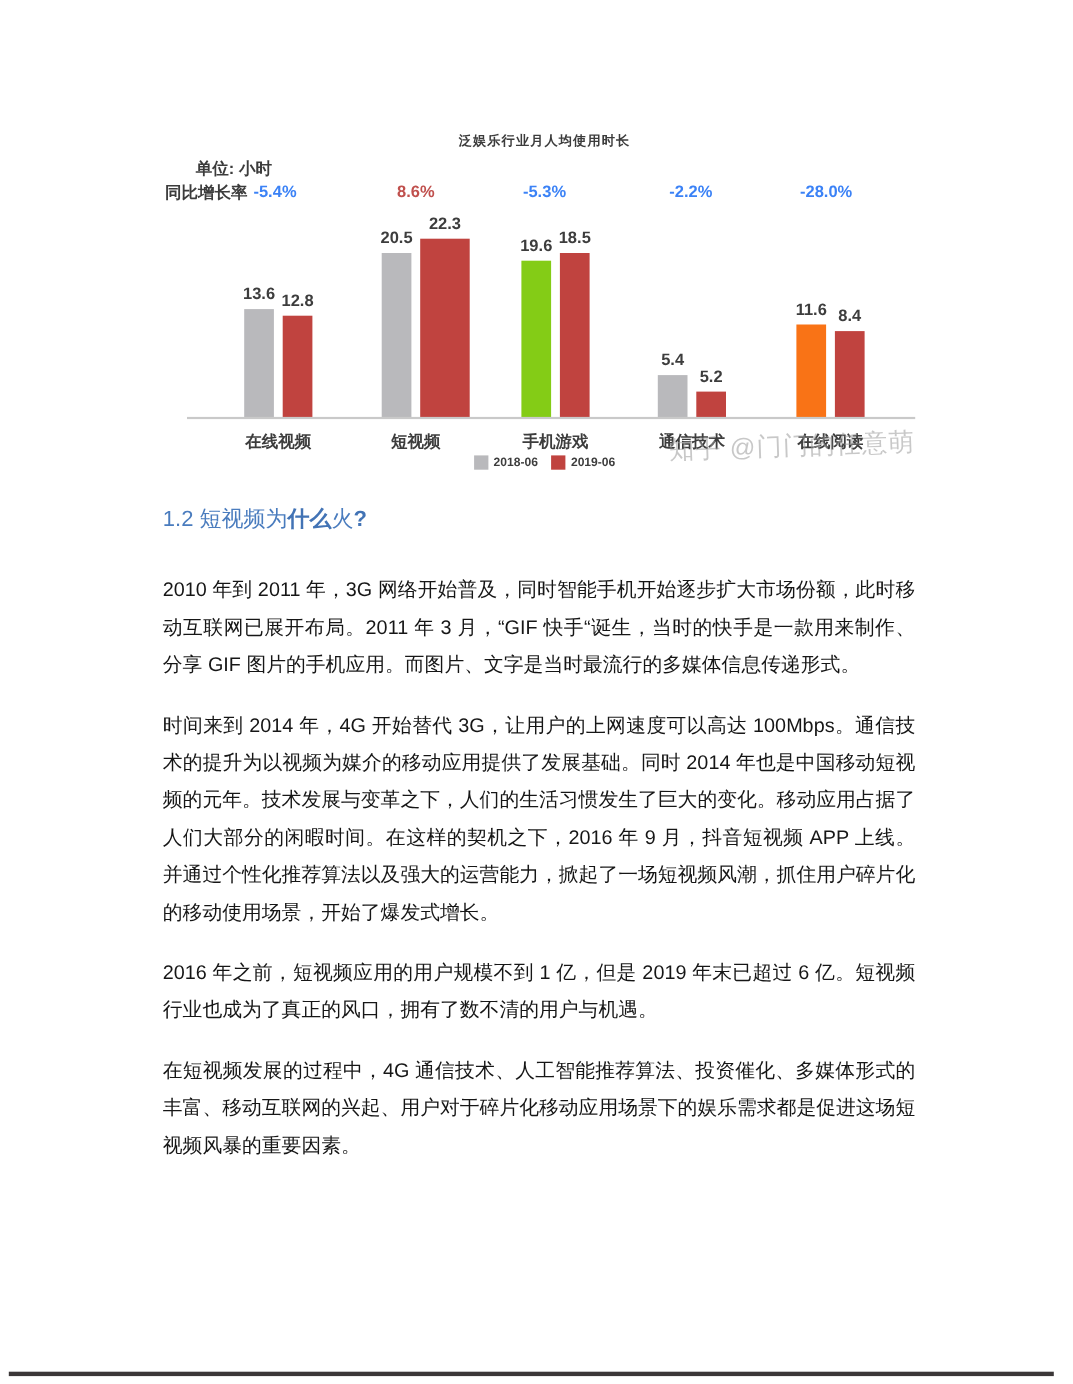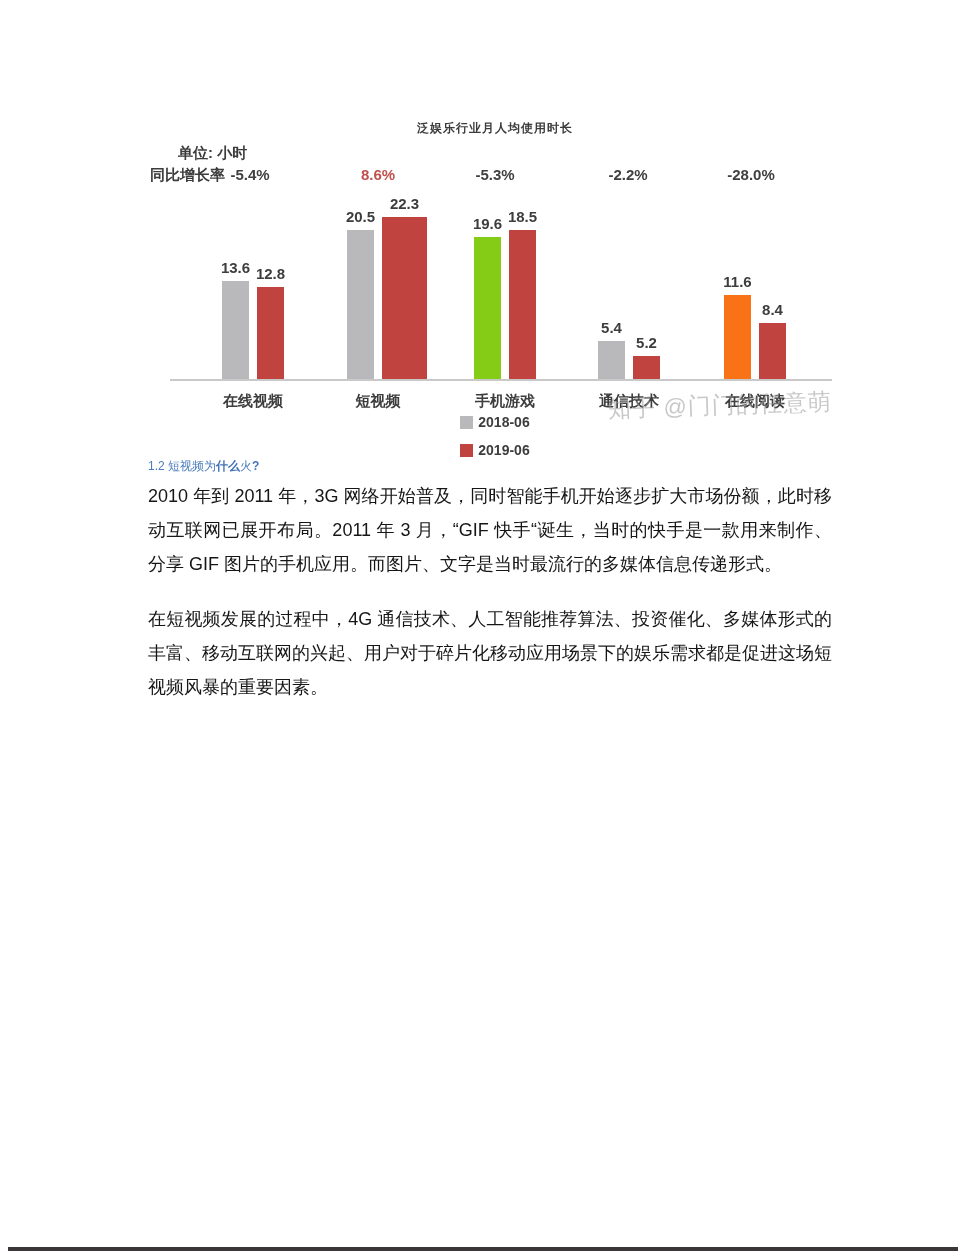--- a/index.html
+++ b/index.html
@@ -7,39 +7,39 @@
     width:975px;height:1258px;background:#ffffff;position:relative;overflow:hidden;
     font-family:"Liberation Sans","DejaVu Sans",sans-serif;
   }
   
   .chart{position:absolute;left:150px;top:108px;width:690px;height:345px;}
   .chart-title{position:absolute;left:0;top:12px;width:100%;text-align:center;
     font-size:12px;font-weight:700;color:#3c3c3c;letter-spacing:1px;}
   .unit-label{position:absolute;left:28px;top:36px;font-size:15px;font-weight:700;color:#3c3c3c;}
   .growth-row-label{position:absolute;left:0;top:58px;font-size:15px;font-weight:700;color:#3c3c3c;}
   .growth-val{position:absolute;top:58px;width:96px;margin-left:-48px;text-align:center;
-    font-size:15px;font-weight:700;color:#404040;}
+    font-size:15px;font-weight:700;color:#3b82f6;}
   .growth-val.hl{color:#c0504d;}
   .plot{position:absolute;left:0;top:0;width:690px;height:272px;}
   .bar{position:absolute;bottom:0;width:27px;}
   .bar .val{position:absolute;bottom:100%;margin-bottom:5px;left:50%;transform:translateX(-50%);
     font-size:15px;font-weight:700;color:#3d3d3d;white-space:nowrap;}
   .axis{position:absolute;left:20px;top:271px;width:662px;height:2px;background:#c9c9c9;}
   .cat{position:absolute;top:284px;width:110px;margin-left:-55px;text-align:center;
     font-size:15px;font-weight:700;color:#3d3d3d;white-space:nowrap;}
   .legend{position:absolute;left:0;top:306px;width:100%;display:flex;justify-content:center;
-    align-items:center;gap:12px;font-size:14px;font-weight:700;color:#3d3d3d;flex-direction:column;}
+    align-items:center;gap:12px;font-size:11px;font-weight:700;color:#3d3d3d;}
   .legend-item{display:flex;align-items:center;gap:5px;}
   .sw{width:13px;height:13px;display:inline-block;}
   
   .watermark{position:absolute;left:608px;top:390px;font-size:23px;color:#9c9c9c;opacity:.55;
     transform:rotate(-2deg);white-space:nowrap;letter-spacing:1px;z-index:5;}
   
   .content{position:absolute;left:148px;top:458px;width:684px;}
-  .heading{font-size:12px;color:#4a7cbe;font-weight:400;margin:0 0 4px 0;}
+  .heading{font-size:20px;color:#4a7cbe;font-weight:400;margin:0 0 34px 0;}
   .heading .b{font-weight:700;color:#4273b5;}
   .content p{font-size:18px;line-height:34px;color:#161616;margin:0 0 21px 0;text-align:justify;}
   
   .bottom-rule{position:absolute;left:8px;top:1247px;width:950px;height:4px;background:#3b3738;}
 </style>
 </head>
 <body>
 
 <div class="chart">
   <div class="chart-title">泛娱乐行业月人均使用时长</div>
@@ -66,21 +66,21 @@
       </div>
       <div class="bar" style="left: 448px; height: 39px; background: rgb(185, 185, 188);">
         <span class="val">5.4</span>
       </div>
       <div class="bar" style="left: 483px; height: 24px; background: rgb(192, 67, 63);">
         <span class="val">5.2</span>
       </div>
       <div class="bar" style="left: 574px; height: 85px; background: #f97316;">
         <span class="val">11.6</span>
       </div>
-      <div class="bar" style="left: 609px; height: 57px; background: rgb(192, 67, 63);">
+      <div class="bar" style="left: 609px; height: 79px; background: rgb(192, 67, 63);">
         <span class="val">8.4</span>
       </div>
     </div>
   <div class="axis"></div>
   <div class="legend">
       <span class="legend-item">
         <span class="sw" style="background: rgb(185, 185, 188);"></span>
         <span>2018-06</span>
       </span>
       <span class="legend-item">
@@ -99,17 +99,19 @@
     <div class="cat" style="left: 605px;">在线阅读</div>
     <div class="growth-val" style="left: 601px;">-28.0%</div>
   </div>
 
 <div class="watermark">知乎 @门门的任意萌</div>
 
 <div class="content">
   <h2 class="heading"><span>1.2 短视频为</span><span class="b">什么</span><span>火</span><span class="b">?</span></h2>
   <div id="paragraphs">
       <p>2010 年到 2011 年，3G 网络开始普及，同时智能手机开始逐步扩大市场份额，此时移动互联网已展开布局。2011 年 3 月，“GIF 快手“诞生，当时的快手是一款用来制作、分享 GIF 图片的手机应用。而图片、文字是当时最流行的多媒体信息传递形式。</p>
+      <p>时间来到 2014 年，4G 开始替代 3G，让用户的上网速度可以高达 100Mbps。通信技术的提升为以视频为媒介的移动应用提供了发展基础。同时 2014 年也是中国移动短视频的元年。技术发展与变革之下，人们的生活习惯发生了巨大的变化。移动应用占据了人们大部分的闲暇时间。在这样的契机之下，2016 年 9 月，抖音短视频 APP 上线。并通过个性化推荐算法以及强大的运营能力，掀起了一场短视频风潮，抓住用户碎片化的移动使用场景，开始了爆发式增长。</p>
+      <p>2016 年之前，短视频应用的用户规模不到 1 亿，但是 2019 年末已超过 6 亿。短视频行业也成为了真正的风口，拥有了数不清的用户与机遇。</p>
       <p>在短视频发展的过程中，4G 通信技术、人工智能推荐算法、投资催化、多媒体形式的丰富、移动互联网的兴起、用户对于碎片化移动应用场景下的娱乐需求都是促进这场短视频风暴的重要因素。</p>
     </div>
 </div>
 
 <div class="bottom-rule"></div>
 
 </body></html>

